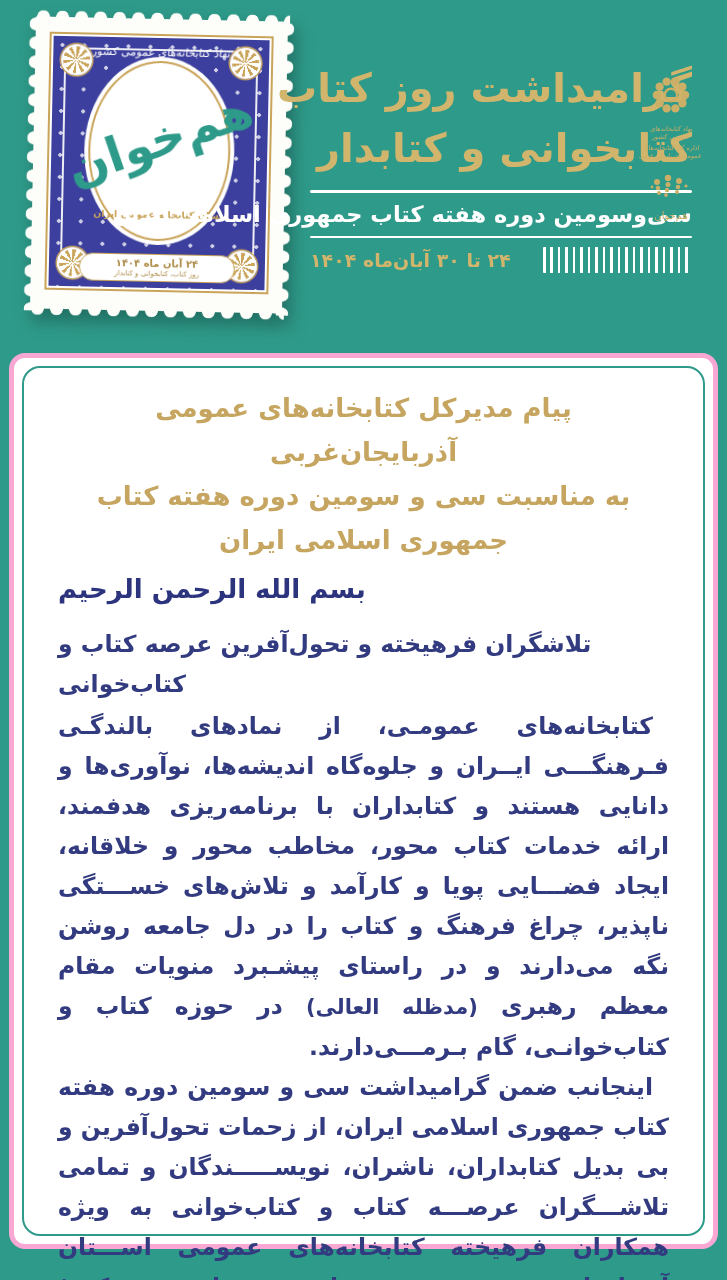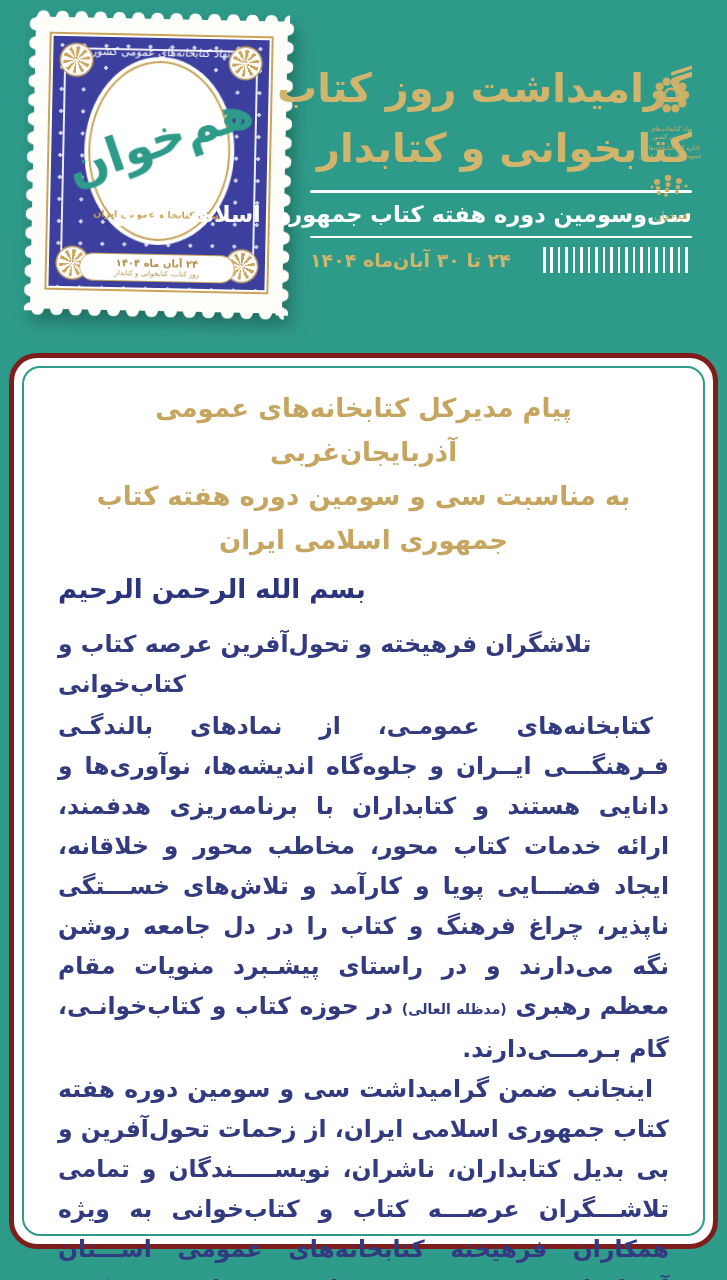--- a/index.html
+++ b/index.html
@@ -61,29 +61,29 @@
     color:#2E9A89;font-size:48px;font-weight:bold;white-space:nowrap;}
   .oval-caption{position:absolute;bottom:25px;left:0;width:100%;text-align:center;
     color:#C9A45A;font-size:9.5px;font-weight:bold;}
   .pill{position:absolute;bottom:6px;left:50%;transform:translateX(-50%);
     width:154px;background:#ffffff;border:1px solid #C9A45A;border-radius:15px;
     text-align:center;padding:3px 0 2px;}
   .pill-date{font-size:10px;font-weight:bold;color:#AE8C49;line-height:12px;}
   .pill-cap{font-size:7px;color:#AE8C49;line-height:9px;}
   
   .card{position:absolute;left:9px;right:9px;top:353px;bottom:31px;
-    background:#ffffff;border:5px solid #7f1d1d;border-radius:28px;}
+    background:#ffffff;border:5px solid #f9a8d4;border-radius:16px;}
   .card-inner{position:absolute;inset:8px;border:2px solid #2E9A89;border-radius:18px;
     padding:18px 34px 10px;color:#333B80;}
   .l-title{color:#C5A55F;font-weight:bold;font-size:26px;line-height:44px;text-align:center;}
   .bismillah{color:#2D347E;font-weight:bold;font-size:26px;text-align:left;margin:12px 0 20px;}
   .body-text{font-size:23.5px;line-height:40px;font-weight:bold;color:#333B80;}
   .salutation{text-align:left;margin:0 0 2px;}
   .para{text-align:justify;margin:0;text-indent:16px;}
-  .small-note{font-size:14px;}
+  .small-note{font-size:21px;}
   p{margin:0;}
 </style>
 </head>
 <body>
 
 <div class="canvas">
 
   <div class="stamp">
     <div class="perf perf-top"></div>
     <div class="perf perf-bottom"></div>

